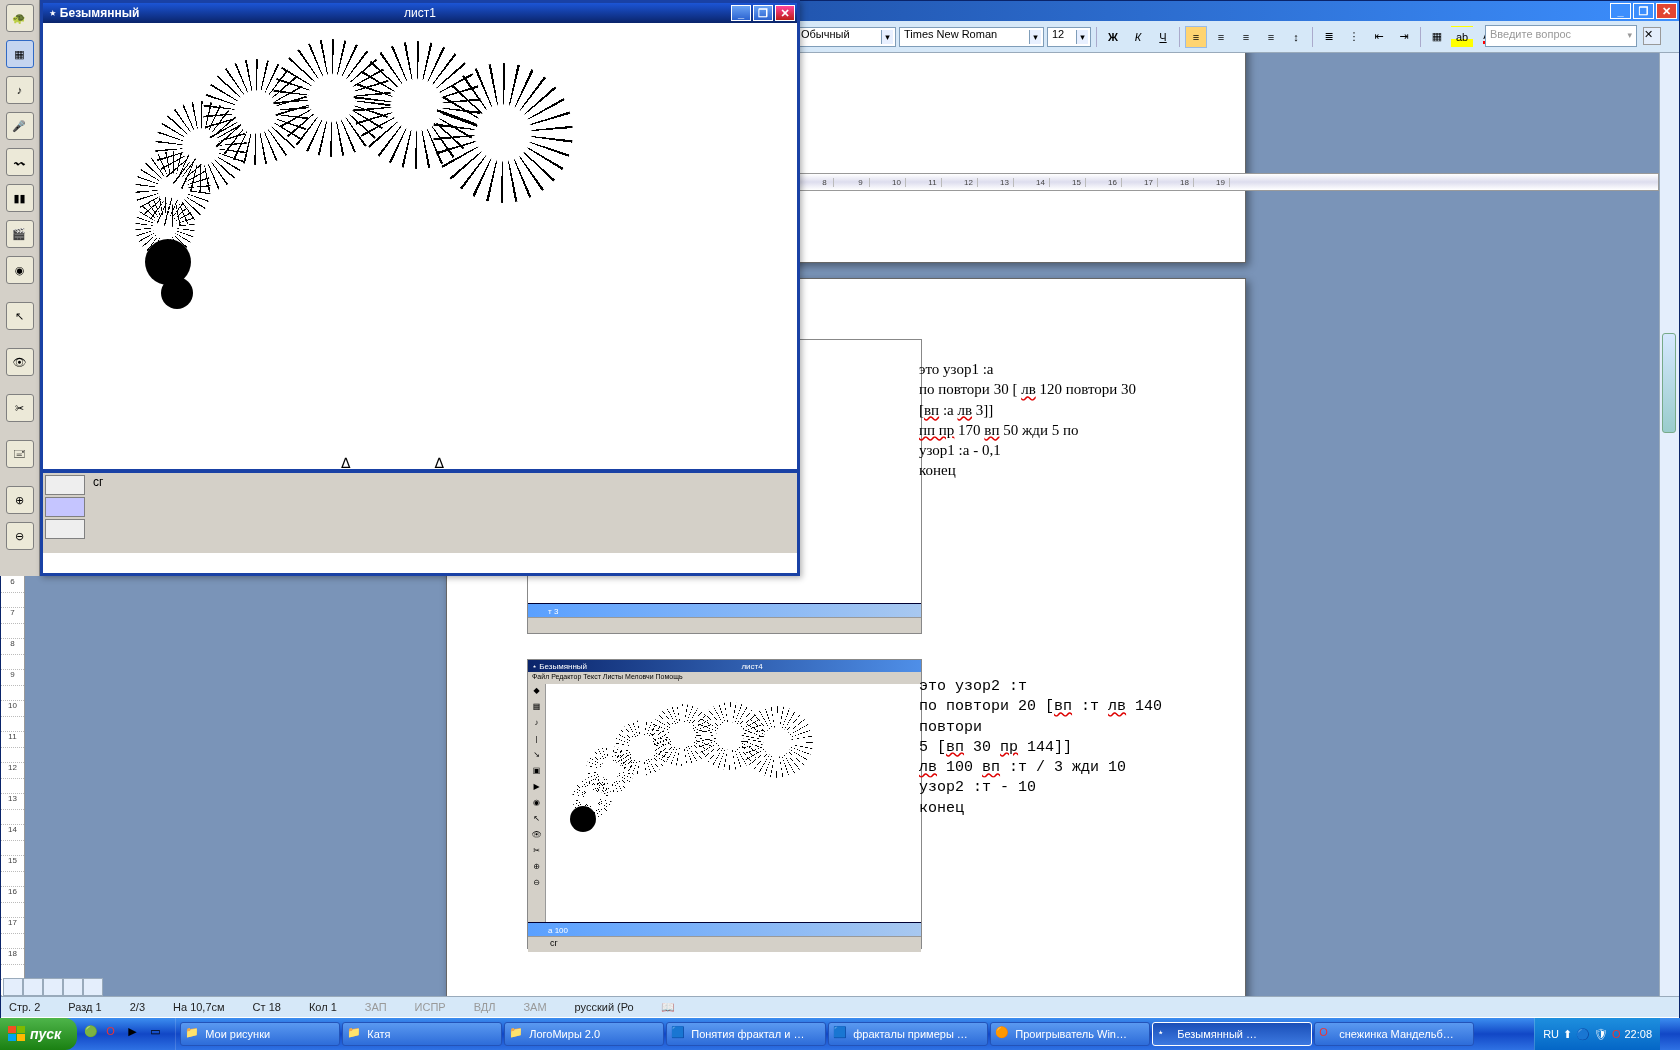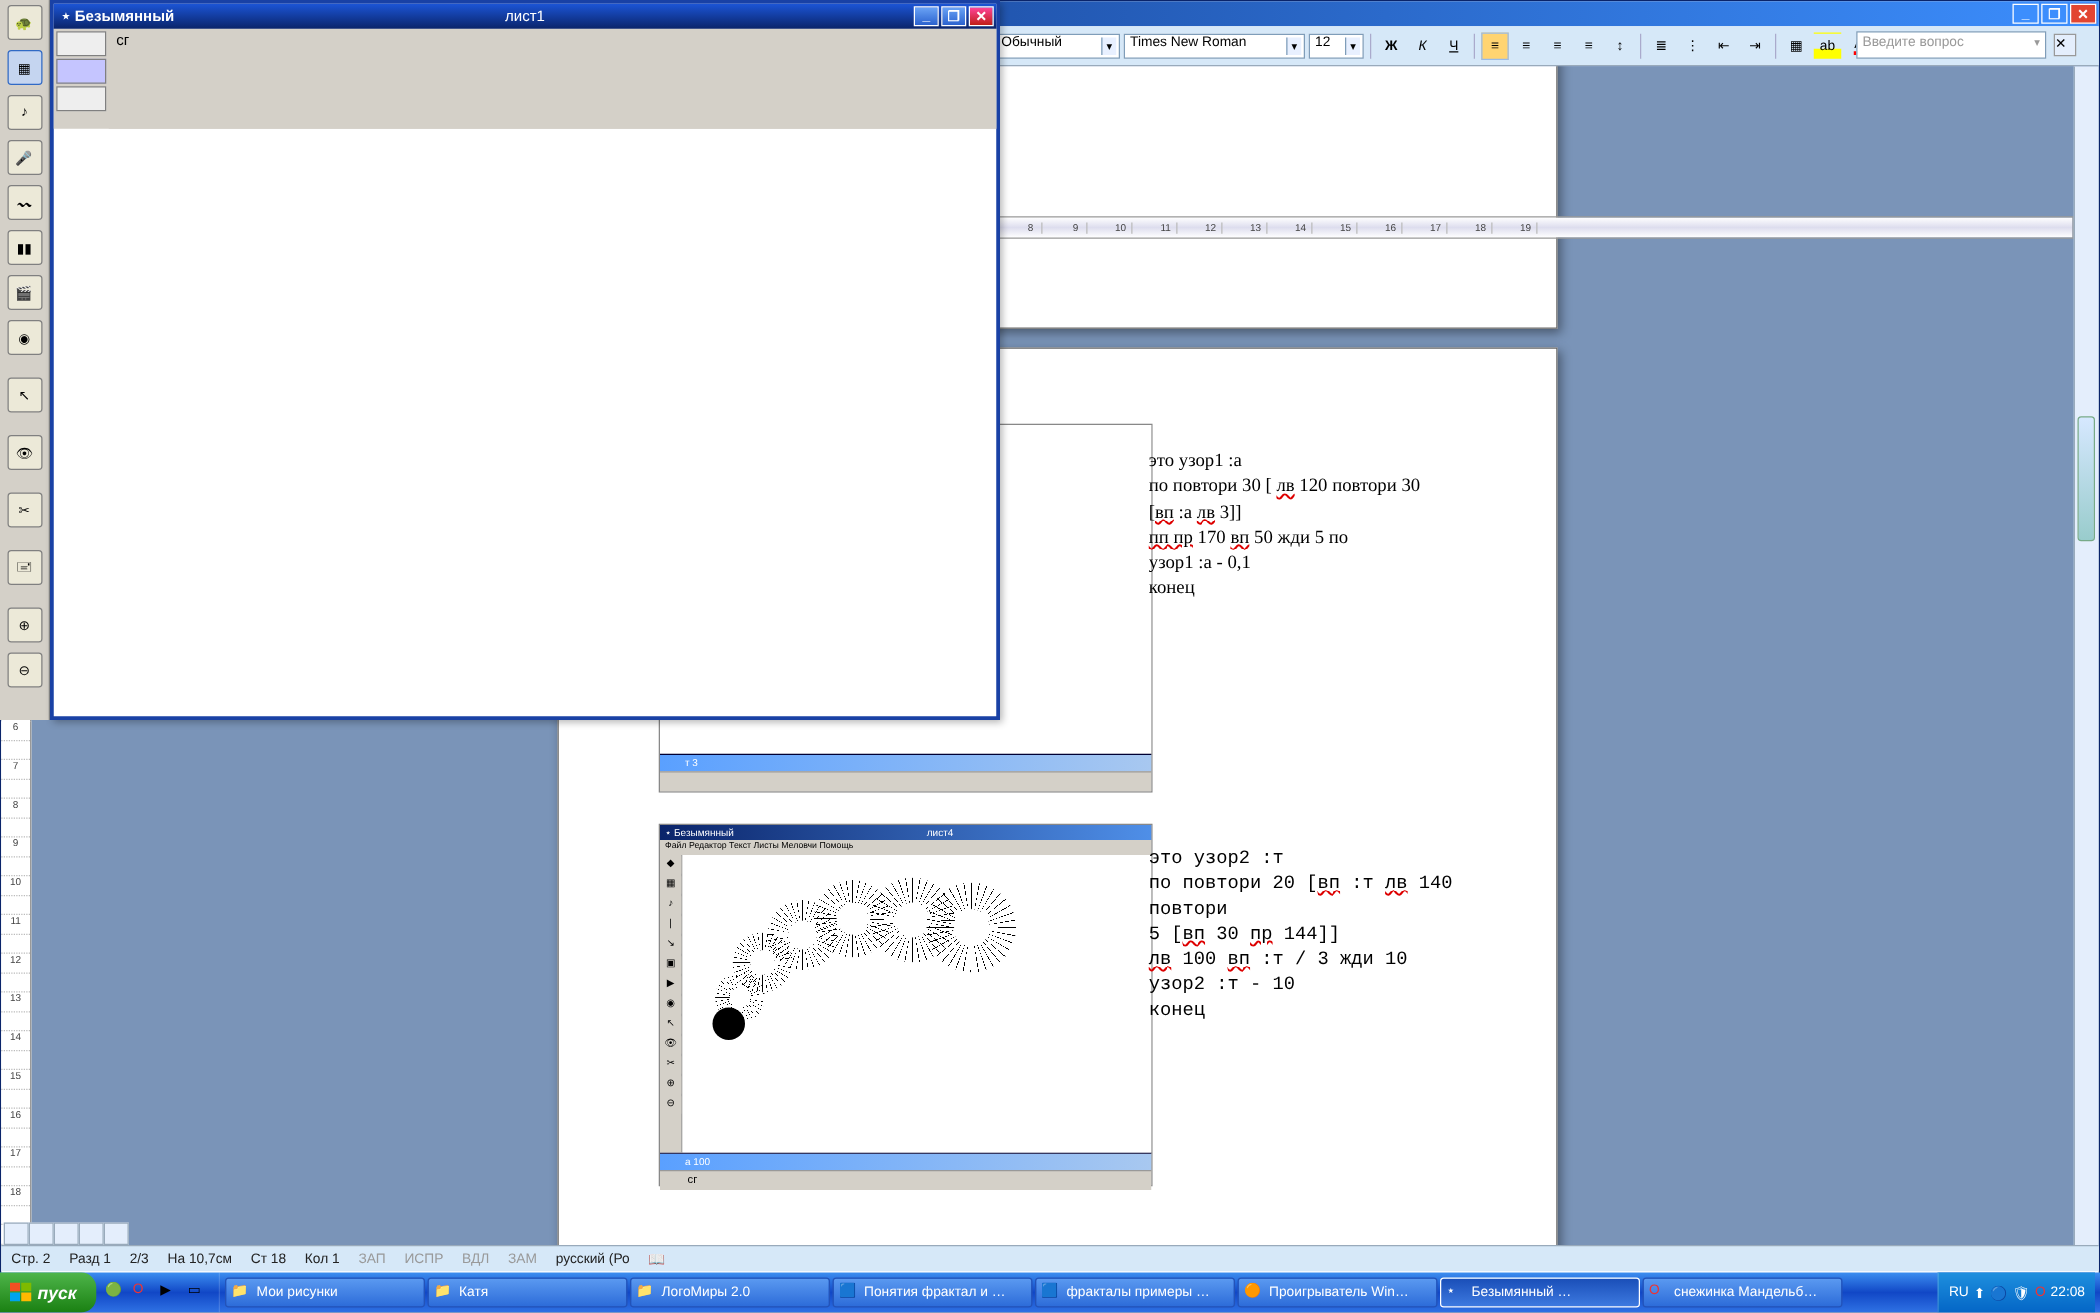--- a/index.html
+++ b/index.html
@@ -56,21 +56,21 @@
 }
 .vruler { position:absolute; left:0; top:0; width:24px; bottom:0; background:#fff; border-right:1px solid #999; }
 .word-dark { position:absolute; left:24px; right:20px; top:0; bottom:0; background:#7a94b8; }
 .word-page { position:absolute; left: 445px; top: 225px; width: 800px; height: 760px; background:#fff; border:1px solid #666; box-shadow: 3px 3px 8px rgba(0,0,0,0.4); }
 .word-page2 { position:absolute; left: 445px; top: -120px; width: 800px; height: 330px; background:#fff; border:1px solid #666; box-shadow: 3px 3px 8px rgba(0,0,0,0.4); }
 .word-hruler { position:absolute; left:24px; right:20px; top:120px; height:18px; background:linear-gradient(#fff,#dde,#fff); border:1px solid #999; font-size:8px; color:#444; display:flex; align-items:center; }
 .word-hruler .rt { flex:0 0 18px; text-align:center; border-right:1px solid #bbb; }
 .word-scroll-v { position:absolute; right:0; top:0; bottom:0; width:20px; background:#e4eefc; border-left:1px solid #9ab; }
 .word-scroll-v .thumb { position:absolute; top: 280px; left:2px; width:14px; height: 100px; background:linear-gradient(#d6e8ff,#9cc); border:1px solid #7a8; border-radius:3px; }
 
-.word-status { position:absolute; left:0; right:0; bottom:32px; height:21px; background:#d6e8f8; border-top:1px solid #9ab; display:flex; align-items:center; font-size:11px; color:#222; gap: 15px; padding-left: 8px; }
+.word-status { position:absolute; left:0; right:0; bottom:32px; height:21px; background:#d6e8f8; border-top:1px solid #9ab; display:flex; align-items:center; font-size:11px; color:#222; gap: 28px; padding-left: 8px; }
 .word-status .st-item { }
 .word-status .st-dim { color:#999; }
 
 
 .doc-text { 
   font-family: "Times New Roman", serif;
   font-size: 15px; color:#000; line-height: 1.35;
   position:absolute;
 }
 .doc-block1 { left: 472px; top: 80px; width: 290px; }
@@ -139,21 +139,21 @@
 
 
 .word-viewbtns { position:absolute; left:0; bottom:53px; height:18px; display:flex; }
 .word-viewbtns .vb { width:20px; height:18px; border:1px solid #9ab; background:#e4eefc; }
 
 
 .taskbar {
   position:absolute; left:0; right:0; bottom:0; height:32px;
   background: linear-gradient(to bottom, #3c8ef0, #1147c6 50%, #2f72e4);
   display:flex; align-items:center;
-  padding-right: 4px;
+  padding-right: 20px;
 }
 .startbtn {
   height:32px; padding: 0 16px 0 8px;
   background: linear-gradient(to bottom, #4eb54a, #1a8012);
   border-radius: 0 12px 12px 0;
   color:#fff; font-weight:bold; font-style:italic; font-size:14px;
   display:flex; align-items:center; gap:4px;
 }
 .startbtn .winlogo { width:18px;height:16px; display:inline-block; }
 .ql { display:flex; align-items:center; gap:2px; padding:0 6px; border-right:1px solid rgba(255,255,255,0.15); height:100%;}
@@ -408,20 +408,34 @@
 <div class="logo-window">
   <div class="logo-titlebar">
     <span class="title-text">⋆ Безымянный</span>
     <span class="sheet-text">лист1</span>
     <div class="winbtns">
       <div class="winbtn">_</div>
       <div class="winbtn">❐</div>
       <div class="winbtn cl">✕</div>
     </div>
   </div>
+  <div class="logo-canvas">
+
+    <div class="rosette" style="left: 390px; top: 40px; width: 140px; height: 140px;"></div>
+    <div class="rosette" style="left: 310px; top: 18px; width: 128px; height: 128px;"></div>
+    <div class="rosette" style="left: 230px; top: 16px; width: 118px; height: 118px;"></div>
+    <div class="rosette" style="left: 160px; top: 36px; width: 106px; height: 106px;"></div>
+    <div class="rosette" style="left: 112px; top: 78px; width: 92px; height: 92px;"></div>
+    <div class="rosette" style="left: 92px; top: 128px; width: 76px; height: 76px;"></div>
+    <div class="rosette" style="left: 92px; top: 174px; width: 60px; height: 60px;"></div>
+    <div class="blackdisc" style="left: 102px; top: 216px; width: 46px; height: 46px;"></div>
+    <div class="blackdisc" style="left: 118px; top: 254px; width: 32px; height: 32px;"></div>
+
+    <div style="position:absolute; left:298px; bottom:-2px; font-size:14px; letter-spacing:40px;">ᐃ  ᐃ</div>
+  </div>
   <div class="logo-cmdarea">
     <div class="cmd-tools">
       <div class="ct"></div>
       <div class="ct sel"></div>
       <div class="ct"></div>
     </div>
     <div class="cmd-input"><span>сг</span></div>
   </div>
 </div>
 

